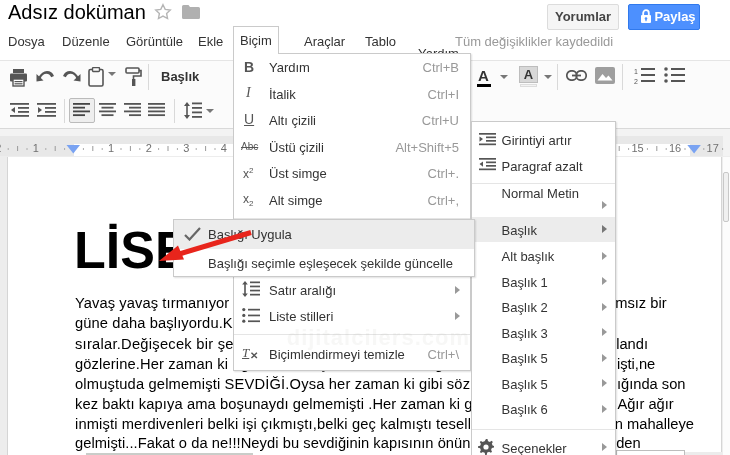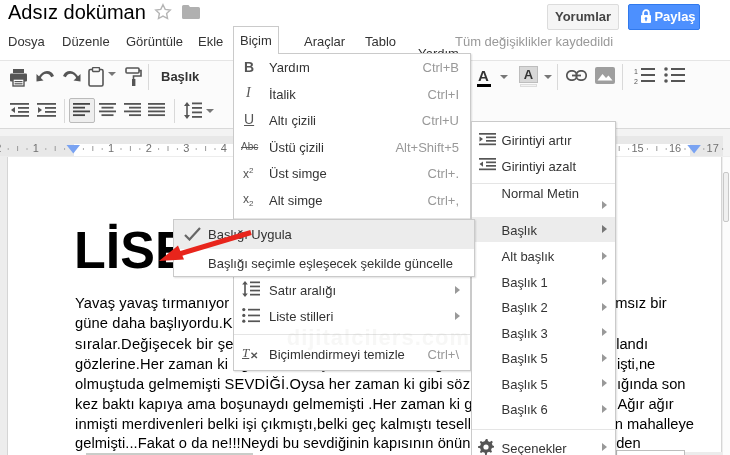--- a/index.html
+++ b/index.html
@@ -371,21 +371,21 @@
     </svg>
     <div class="abs nw" style="left:30px;top:11px;">Girintiyi artır</div>
 
     <svg class="abs" style="left:7px;top:36px" width="17" height="14" viewBox="0 0 17 14">
       <rect x="0" y="0" width="17" height="1.7" fill="#555"></rect>
       <rect x="7" y="3.5" width="10" height="1.7" fill="#555"></rect>
       <rect x="7" y="7" width="10" height="1.7" fill="#555"></rect>
       <rect x="0" y="10.5" width="17" height="1.7" fill="#555"></rect>
       <path d="M4 3.5 L4 8.8 L0.5 6.1 Z" fill="#555"></path>
     </svg>
-    <div class="abs nw" style="left:30px;top:36.5px;">Girintiyi azalt</div>
+    <div class="abs nw" style="left:30px;top:36.5px;">Paragraf azalt</div>
 
     <div class="abs" style="left:0;top:61px;width:100%;height:1px;background:#e5e5e5;"></div>
 
     <div class="abs" style="left:0;top:94.5px;width:100%;height:25px;background:#ececec;"></div>
 
     <div class="abs nw" style="left:30px;top:64px;">Normal Metin</div>
     <span class="abs" style="left:130px;top:79px;width:0;height:0;border-top:4px solid transparent;border-bottom:4px solid transparent;border-left:5px solid #999;"></span>
     <div class="abs nw" style="left:30px;top:100.5px;">Başlık</div>
     <span class="abs" style="left:130px;top:103px;width:0;height:0;border-top:4px solid transparent;border-bottom:4px solid transparent;border-left:5px solid #777;"></span>
     <div class="abs nw" style="left:30px;top:127px;">Alt başlık</div>

